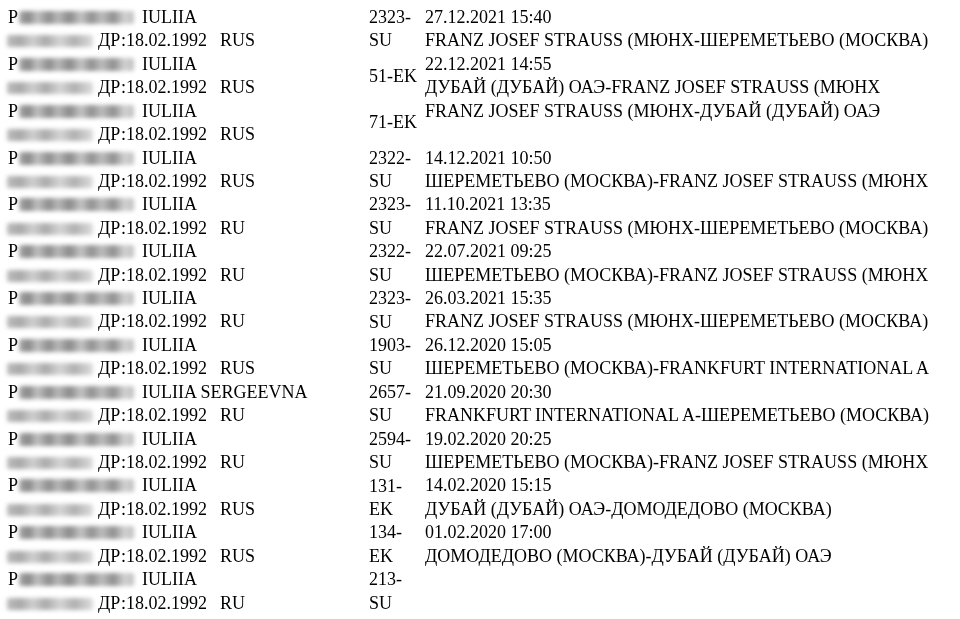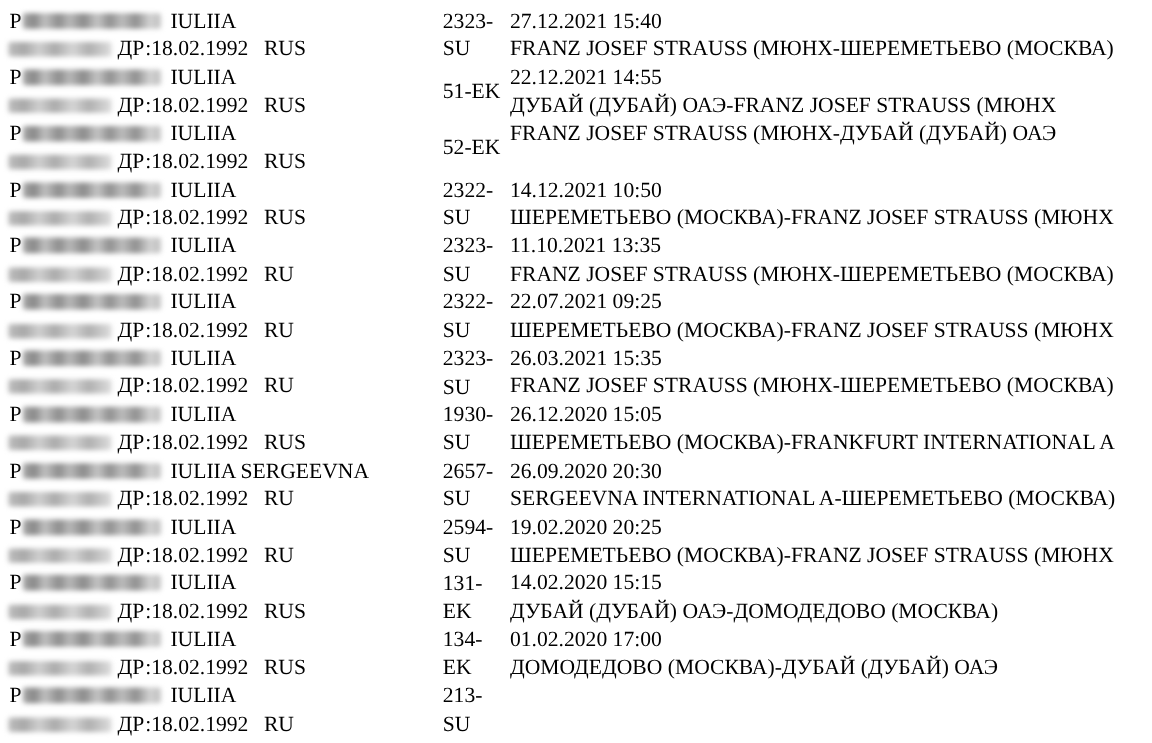--- a/index.html
+++ b/index.html
@@ -124,21 +124,21 @@
     <div class="row">
     <div class="col-person">
       <div class="tline">
         <span>P</span><span class="blur blur-name"></span><span>IULIIA</span>
       </div>
       <div class="tline">
         <span class="blur blur-doc"></span><span>ДР:18.02.1992</span><span class="citizenship">RUS</span>
       </div>
     </div>
     <div class="col-flight centered">
-      <div class="tline flight-line1">52-EK</div>
+      <div class="tline flight-line1">71-EK</div>
 
     </div>
     <div class="col-route">
       <div class="tline">FRANZ JOSEF STRAUSS (МЮНХ-ДУБАЙ (ДУБАЙ) ОАЭ</div>
     </div>
   </div>
     <div class="row">
     <div class="col-person">
       <div class="tline">
         <span>P</span><span class="blur blur-name"></span><span>IULIIA</span>
@@ -213,21 +213,21 @@
     <div class="row">
     <div class="col-person">
       <div class="tline">
         <span>P</span><span class="blur blur-name"></span><span>IULIIA</span>
       </div>
       <div class="tline">
         <span class="blur blur-doc"></span><span>ДР:18.02.1992</span><span class="citizenship">RUS</span>
       </div>
     </div>
     <div class="col-flight">
-      <div class="tline flight-line1">1930-</div>
+      <div class="tline flight-line1">1903-</div>
       <div class="tline flight-line2">SU</div>
     </div>
     <div class="col-route">
       <div class="tline">26.12.2020 15:05</div>
       <div class="tline">ШЕРЕМЕТЬЕВО (МОСКВА)-FRANKFURT INTERNATIONAL A</div>
     </div>
   </div>
     <div class="row">
     <div class="col-person">
       <div class="tline">
@@ -235,22 +235,22 @@
       </div>
       <div class="tline">
         <span class="blur blur-doc"></span><span>ДР:18.02.1992</span><span class="citizenship">RU</span>
       </div>
     </div>
     <div class="col-flight">
       <div class="tline flight-line1">2657-</div>
       <div class="tline flight-line2">SU</div>
     </div>
     <div class="col-route">
-      <div class="tline">26.09.2020 20:30</div>
-      <div class="tline">SERGEEVNA INTERNATIONAL A-ШЕРЕМЕТЬЕВО (МОСКВА)</div>
+      <div class="tline">21.09.2020 20:30</div>
+      <div class="tline">FRANKFURT INTERNATIONAL A-ШЕРЕМЕТЬЕВО (МОСКВА)</div>
     </div>
   </div>
     <div class="row">
     <div class="col-person">
       <div class="tline">
         <span>P</span><span class="blur blur-name"></span><span>IULIIA</span>
       </div>
       <div class="tline">
         <span class="blur blur-doc"></span><span>ДР:18.02.1992</span><span class="citizenship">RU</span>
       </div>

